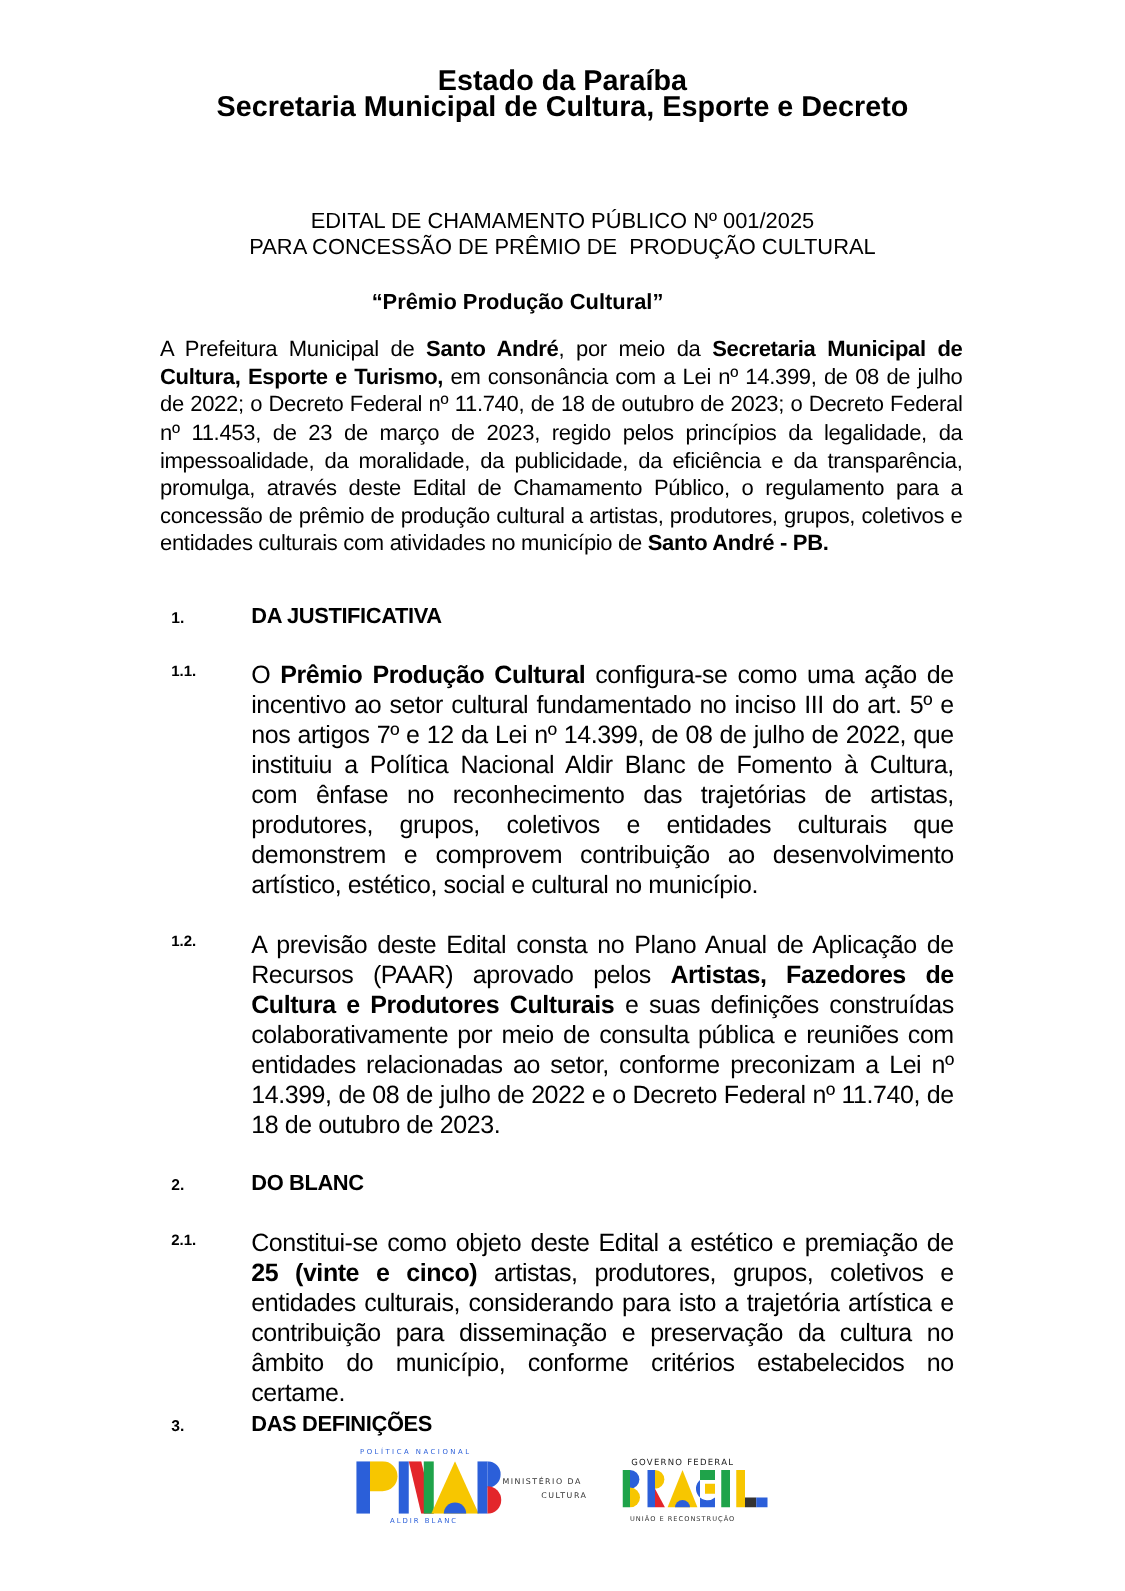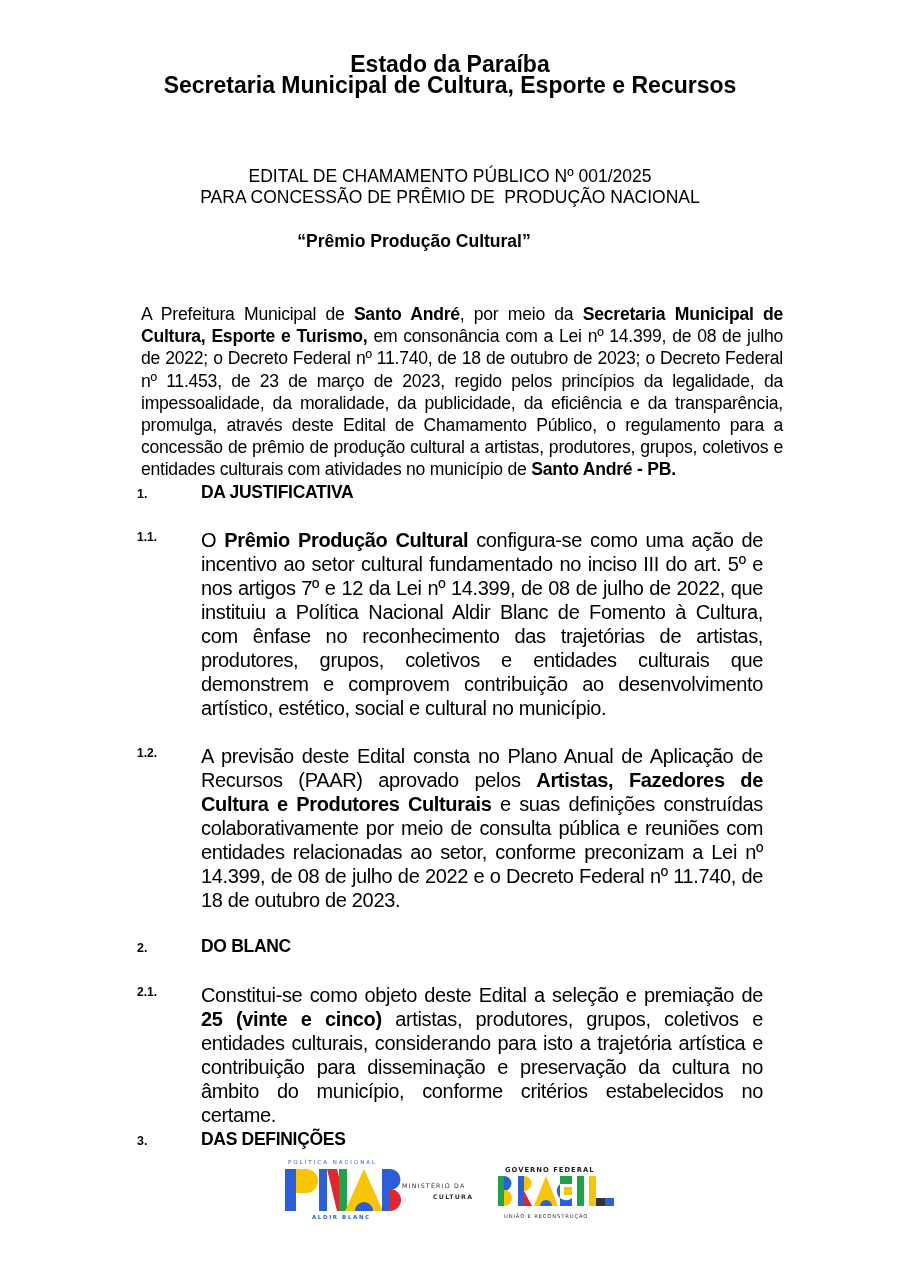--- a/index.html
+++ b/index.html
@@ -5,54 +5,54 @@
     html, body { margin: 0; padding: 0; background: #ffffff; }
     body {
       width: 900px; height: 1273px; position: relative; overflow: hidden;
       font-family: "Liberation Sans", sans-serif; color: #000;
     }
     .page { position: absolute; left: 0; top: 0; width: 900px; height: 1273px; }
     .header { position: absolute; left: 0; width: 900px; top: 54px; text-align: center; font-weight: bold; font-size: 23px; line-height: 20.5px; }
     .title { position: absolute; left: 0; width: 900px; top: 166px; text-align: center; font-weight: normal; font-size: 17.5px; line-height: 20.5px; }
     .subtitle { position: absolute; left: 0; width: 828px; top: 231px; text-align: center; font-weight: bold; font-size: 17.5px; line-height: 20px; }
     .intro {
-      position: absolute; left: 141px; width: 642px; top: 268px;
+      position: absolute; left: 128px; width: 642px; top: 268px;
       font-size: 17.6px; line-height: 22.2px; text-align: justify;
-      font-stretch: condensed; letter-spacing: -0.25px; margin-top: 35px;
+      font-stretch: condensed; letter-spacing: -0.25px;
     }
     .sec-head { position: absolute; left: 137px; font-weight: bold; font-size: 17.5px; line-height: 22px; }
     .sec-num { position: absolute; left: 0; font-size: 12.5px; top: 2px; }
     .sec-title { position: absolute; left: 64px; white-space: nowrap; letter-spacing: -0.3px; text-align: right; }
     .item {
       position: absolute; left: 137px; width: 626px;
     }
     .item-num { position: absolute; left: 0; top: 2px; font-weight: bold; font-size: 12px; }
     .item-text {
       position: absolute; left: 64px; width: 562px;
       font-size: 20px; line-height: 24px; text-align: justify; letter-spacing: -0.35px;
     }
     b { font-weight: bold; }
     .footer { position: absolute; top: 1158px; left: 282px; width: 340px; height: 66px; }
     .pnab { position: absolute; left: 0; top: 0; width: 200px; height: 66px; }
     .gov { position: absolute; left: 214px; top: 6px; width: 124px; height: 58px; }
-    .logo-small { font-family: "DejaVu Sans", sans-serif; font-weight: bold; letter-spacing: 1.6px; }
+    .logo-small { font-family: "DejaVu Sans", sans-serif; font-weight: normal; letter-spacing: 1.6px; }
   </style>
 </head>
 <body>
 
 <div class="page">
 
   <div class="header">
     <div>Estado da Paraíba</div>
-    <div>Secretaria Municipal de Cultura, Esporte e Recursos</div>
+    <div>Secretaria Municipal de Cultura, Esporte e Decreto</div>
   </div>
 
   <div class="title">
     <div>EDITAL DE CHAMAMENTO PÚBLICO Nº 001/2025</div>
-    <div style="white-space:pre;">PARA CONCESSÃO DE PRÊMIO DE  PRODUÇÃO NACIONAL</div>
+    <div style="white-space:pre;">PARA CONCESSÃO DE PRÊMIO DE  PRODUÇÃO CULTURAL</div>
   </div>
   <div class="subtitle">“Prêmio Produção Cultural”</div>
 
   <div class="intro"><span>A Prefeitura Municipal de </span><b>Santo André</b><span>, por meio da </span><b>Secretaria Municipal de Cultura, Esporte e Turismo,</b><span> em consonância com a Lei nº 14.399, de 08 de julho de 2022; o Decreto Federal nº 11.740, de 18 de outubro de 2023; o Decreto Federal nº 11.453, de 23 de março de 2023, regido pelos princípios da legalidade, da impessoalidade, da moralidade, da publicidade, da eficiência e da transparência, promulga, através deste Edital de Chamamento Público, o regulamento para a concessão de prêmio de produção cultural a artistas, produtores, grupos, coletivos e entidades culturais com atividades no município de </span><b>Santo André - PB.</b></div>
 
   <div class="sec-head" style="top:481px;">
     <span class="sec-num">1.</span>
     <span class="sec-title">DA JUSTIFICATIVA</span>
   </div>
 
@@ -66,21 +66,21 @@
     <div class="item-text"><span>A previsão deste Edital consta no Plano Anual de Aplicação de Recursos (PAAR) aprovado pelos </span><b>Artistas, Fazedores de Cultura e Produtores Culturais</b><span> e suas definições construídas colaborativamente por meio de consulta pública e reuniões com entidades relacionadas ao setor, conforme preconizam a Lei nº 14.399, de 08 de julho de 2022 e o Decreto Federal nº 11.740, de 18 de outubro de 2023.</span></div>
   </div>
 
   <div class="sec-head" style="top:935px;">
     <span class="sec-num">2.</span>
     <span class="sec-title">DO BLANC</span>
   </div>
 
   <div class="item" style="top:983px;">
     <span class="item-num">2.1.</span>
-    <div class="item-text"><span>Constitui-se como objeto deste Edital a seleção e premiação de </span><b>25 (vinte e cinco)</b><span> artistas, produtores, grupos, coletivos e entidades culturais, considerando para isto a trajetória artística e contribuição para disseminação e preservação da cultura no âmbito do município, conforme critérios estabelecidos no certame.</span></div>
+    <div class="item-text"><span>Constitui-se como objeto deste Edital a estético e premiação de </span><b>25 (vinte e cinco)</b><span> artistas, produtores, grupos, coletivos e entidades culturais, considerando para isto a trajetória artística e contribuição para disseminação e preservação da cultura no âmbito do município, conforme critérios estabelecidos no certame.</span></div>
   </div>
 
   <div class="sec-head" style="top:1128px;">
     <span class="sec-num">3.</span>
     <span class="sec-title">DAS DEFINIÇÕES</span>
   </div>
 
   <div class="footer">
     <div class="pnab">
       <div class="logo-small" style="position:absolute;left:6px;top:1px;font-size:5.5px;color:#2b5fd9;font-weight:normal;letter-spacing:2px;">POLÍTICA NACIONAL</div>

